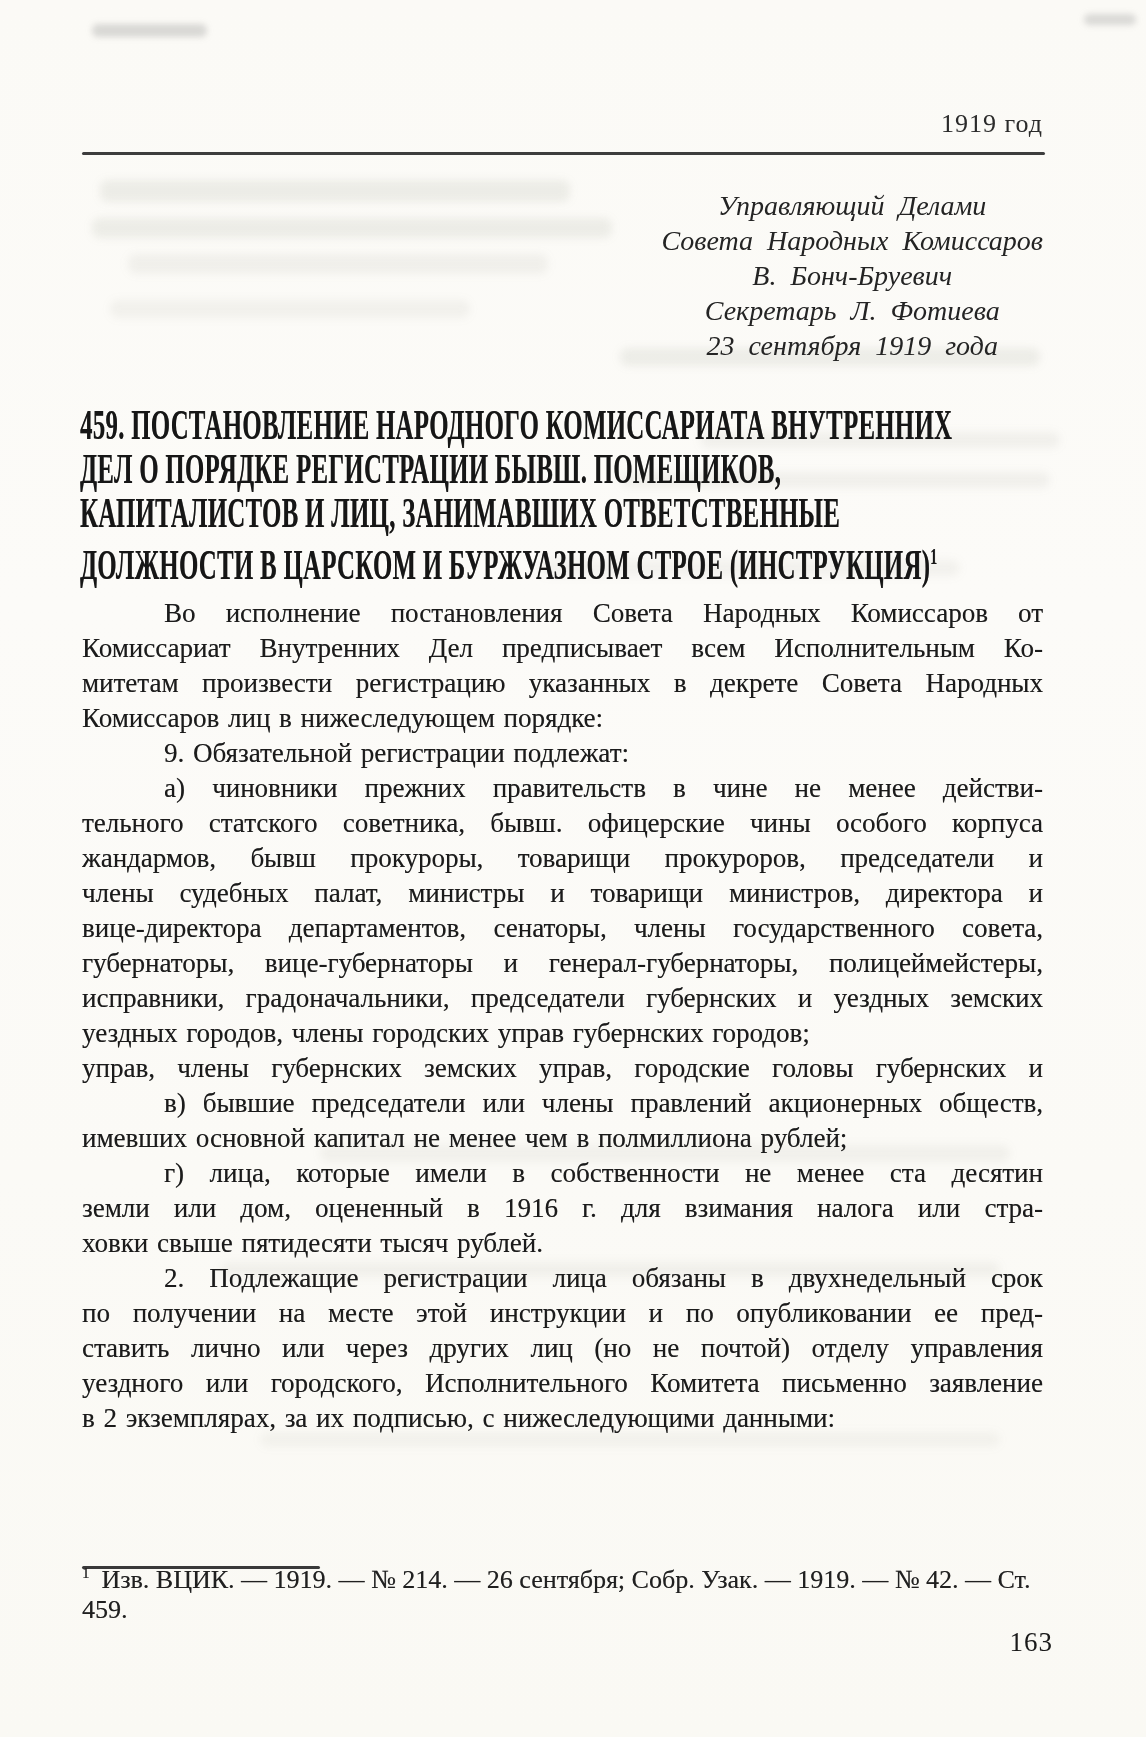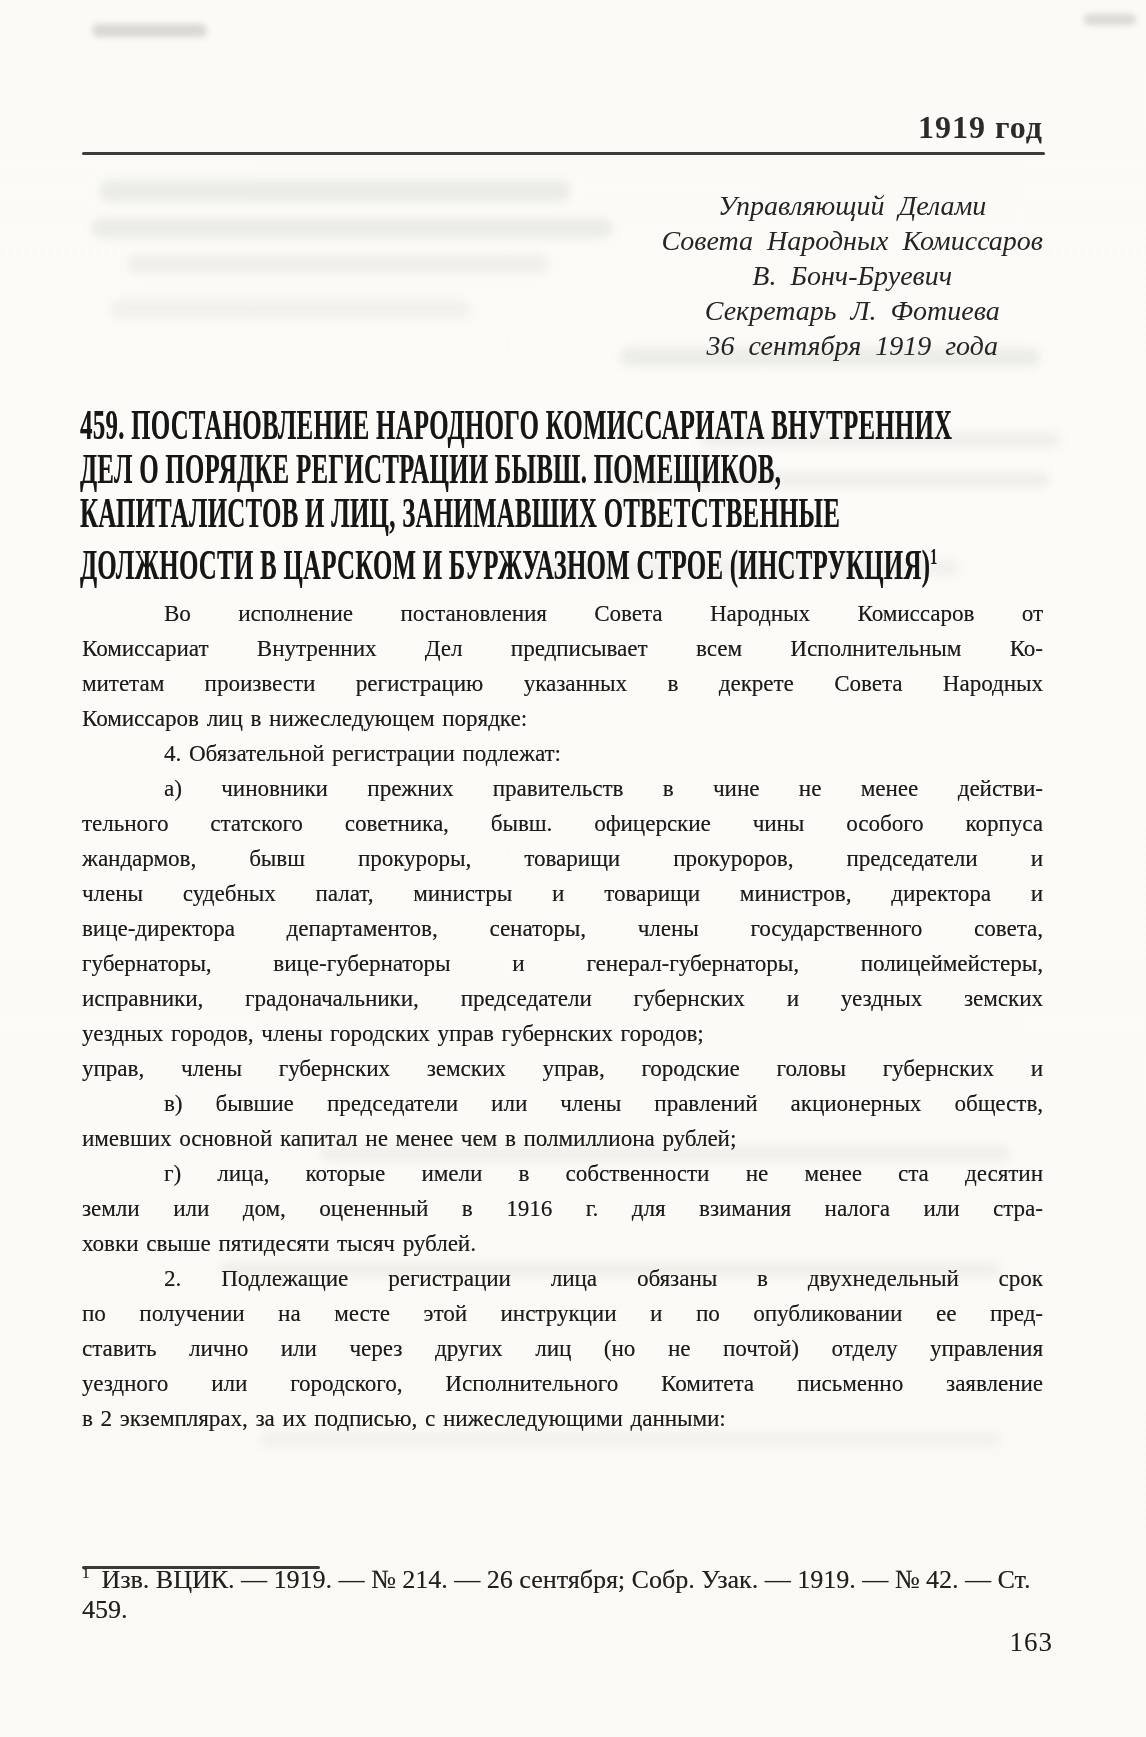--- a/index.html
+++ b/index.html
@@ -10,21 +10,21 @@
     margin: 0 auto;
     background: linear-gradient(180deg, #fbfaf6 0%, #fcfbf8 35%, #faf9f4 100%);
     font-family: "Liberation Serif", serif;
     color: #1c1c1c;
     overflow: hidden;
   }
 
   
   .running-header {
     position: absolute; top: 109px; right: 103px;
-    font-size: 32px; letter-spacing: 1px; color: #2b2b2b; font-weight: bold;
+    font-size: 26px; letter-spacing: 1px; color: #2b2b2b;
   }
 
   
   .top-rule {
     position: absolute; top: 152px; left: 82px; width: 963px; height: 3px;
     background: rgba(45,45,45,0.92); border-radius: 2px;
   }
   .footnote-rule {
     position: absolute; top: 1566px; left: 82px; width: 238px; height: 3px;
     background: rgba(40,40,40,0.92); border-radius: 2px;
@@ -44,21 +44,21 @@
     font-weight: bold; font-size: 40px; line-height: 44px;
     transform: scale(0.62, 1.04); transform-origin: 0 50%;
     white-space: nowrap; color: #161616; letter-spacing: 0.5px;
     text-shadow: 0.3px 0 0.3px rgba(20,20,20,0.55);
   }
   .h-line sup { font-size: 55%; vertical-align: super; letter-spacing: 0; }
 
   
   .doc-body {
     position: absolute; top: 596px; left: 82px; width: 961px;
-    font-size: 23px; line-height: 35px; color: #1b1b1b;
+    font-size: 27px; line-height: 35px; color: #1b1b1b;
     text-shadow: 0.25px 0 0.25px rgba(25,25,25,0.5);
     word-spacing: 2px;
   }
   .line { width: 100%; overflow: hidden; }
   .line.j { text-align: justify; text-align-last: justify; }
   .line.first { text-indent: 82px; }
 
   
   .footnote {
     position: absolute; top: 1565px; left: 82px; width: 970px;
@@ -124,39 +124,39 @@
     <span>1919 год</span>
   </div>
 
   <div class="top-rule"></div>
 
   <div class="signature" id="signature-block">
       <div class="sig-line">Управляющий Делами</div>
       <div class="sig-line">Совета Народных Комиссаров</div>
       <div class="sig-line">В. Бонч-Бруевич</div>
       <div class="sig-line">Секретарь Л. Фотиева</div>
-      <div class="sig-line">36 сентября 1919 года</div>
+      <div class="sig-line">23 сентября 1919 года</div>
     </div>
 
   <div class="doc-heading" id="doc-heading">
       <div class="h-line">459. ПОСТАНОВЛЕНИЕ НАРОДНОГО КОМИССАРИАТА ВНУТРЕННИХ</div>
       <div class="h-line">ДЕЛ О ПОРЯДКЕ РЕГИСТРАЦИИ БЫВШ. ПОМЕЩИКОВ,</div>
       <div class="h-line">КАПИТАЛИСТОВ И ЛИЦ, ЗАНИМАВШИХ ОТВЕТСТВЕННЫЕ</div>
       <div class="h-line">ДОЛЖНОСТИ В ЦАРСКОМ И БУРЖУАЗНОМ СТРОЕ (ИНСТРУКЦИЯ)<sup>1</sup></div>
     </div>
 
   <div class="doc-body" id="doc-body">
       <div class="para">
         <div class="line first j">Во исполнение постановления Совета Народных Комиссаров от</div>
         <div class="line j">Комиссариат Внутренних Дел предписывает всем Исполнительным Ко-</div>
         <div class="line j">митетам произвести регистрацию указанных в декрете Совета Народных</div>
         <div class="line">Комиссаров лиц в нижеследующем порядке:</div>
       </div>
       <div class="para">
-        <div class="line first">4. Обязательной регистрации подлежат:</div>
+        <div class="line first">9. Обязательной регистрации подлежат:</div>
       </div>
       <div class="para">
         <div class="line first j">а) чиновники прежних правительств в чине не менее действи-</div>
         <div class="line j">тельного статского советника, бывш. офицерские чины особого корпуса</div>
         <div class="line j">жандармов, бывш прокуроры, товарищи прокуроров, председатели и</div>
         <div class="line j">члены судебных палат, министры и товарищи министров, директора и</div>
         <div class="line j">вице-директора департаментов, сенаторы, члены государственного совета,</div>
         <div class="line j">губернаторы, вице-губернаторы и генерал-губернаторы, полицеймейстеры,</div>
         <div class="line j">исправники, градоначальники, председатели губернских и уездных земских</div>
         <div class="line">уездных городов, члены городских управ губернских городов;</div>

